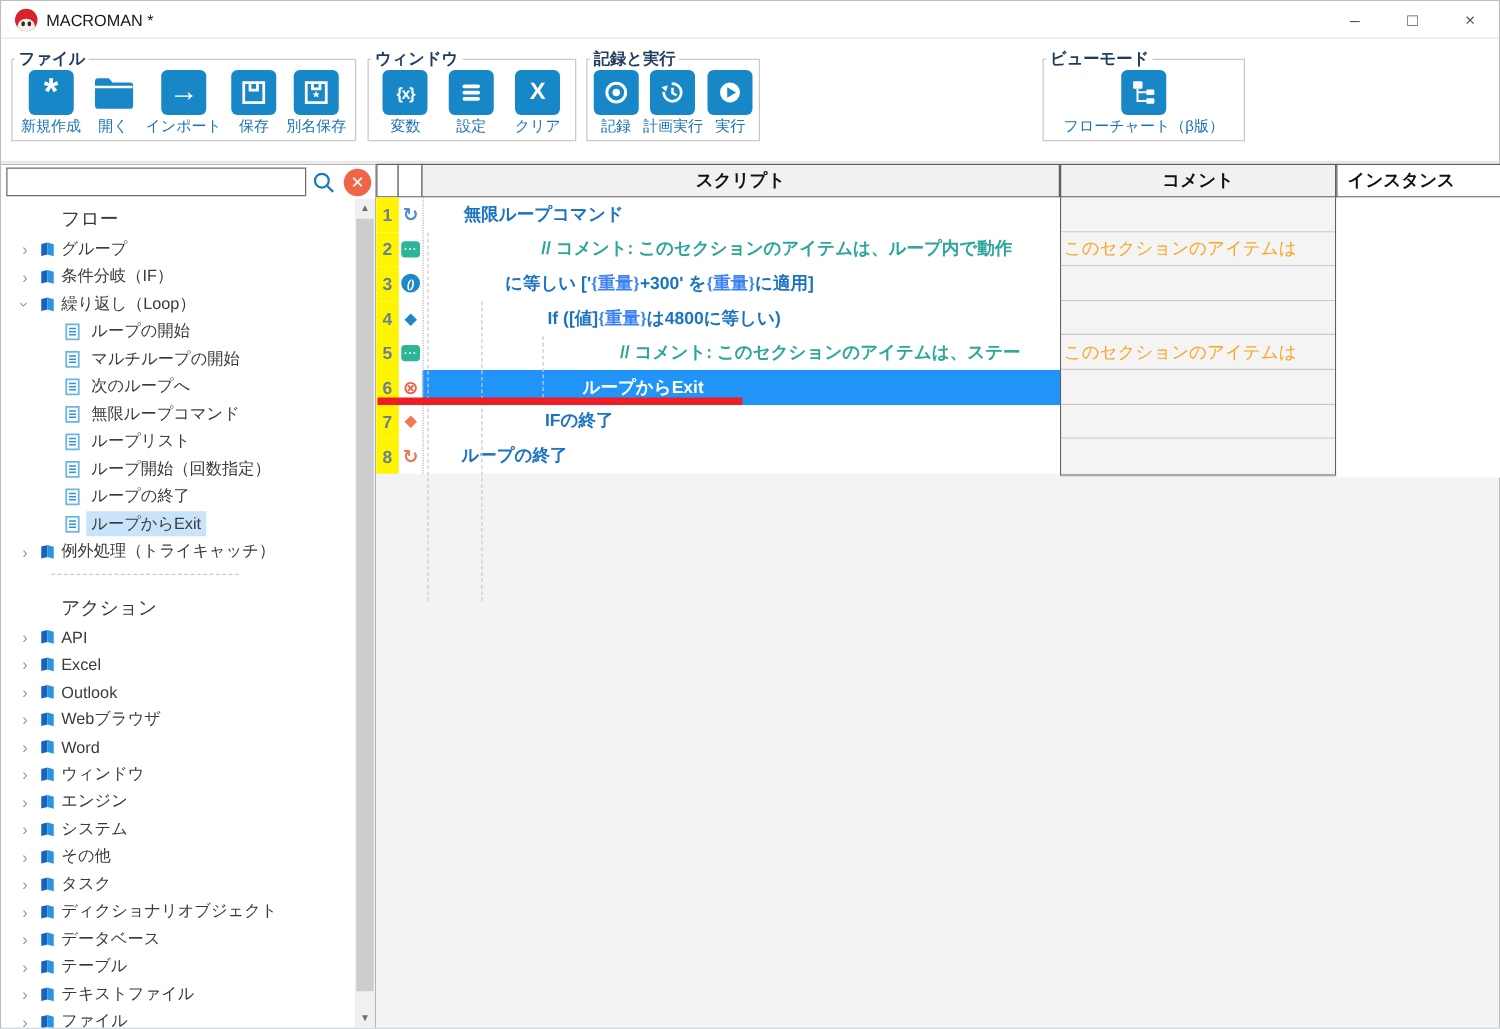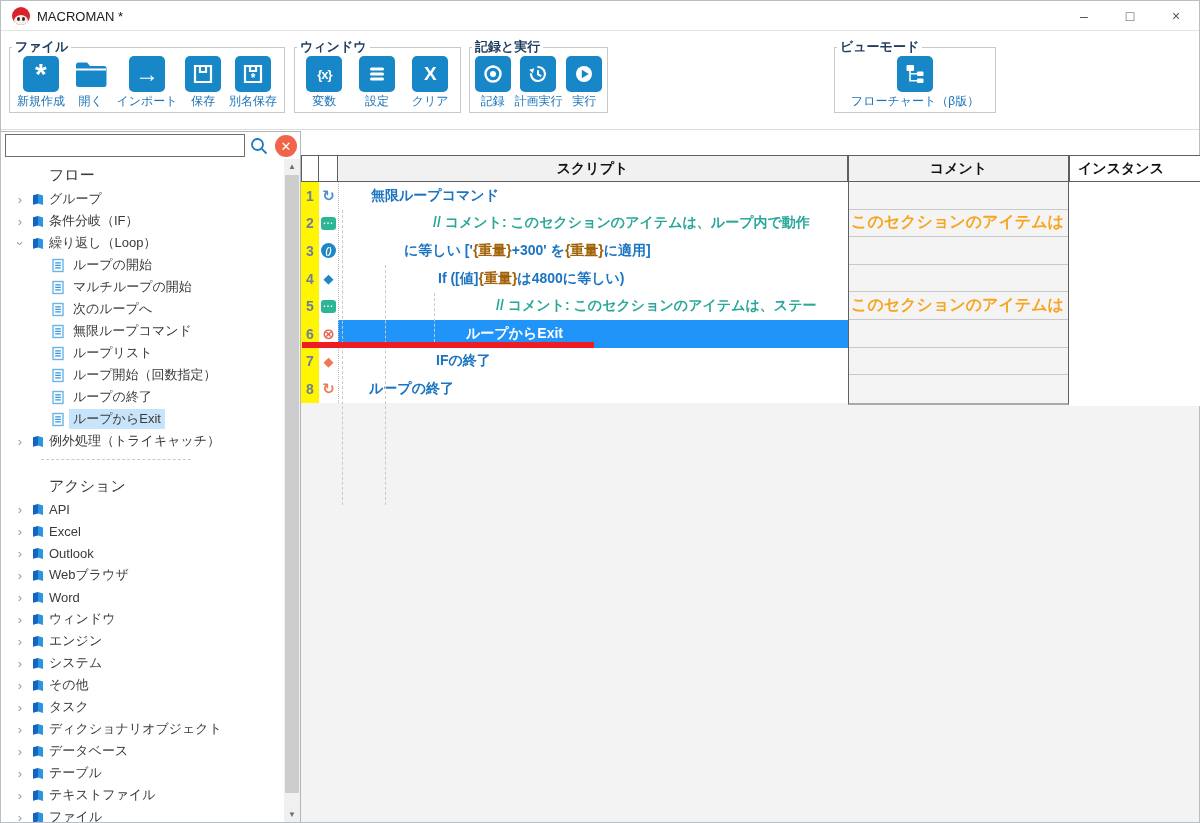--- a/index.html
+++ b/index.html
@@ -57,46 +57,46 @@
   .leaf-label { padding:1px 4px; }
   .leaf-label.selected { background:#c8e4fb; }
   .tree-sep { height:14px; display:flex; align-items:center; }
   .tree-sep i { display:block; margin-left:40px; width:150px; border-top:1px dashed #c9c9c9; }
   .sb-scroll { position:absolute; right:0; top:27px; width:16px; bottom:0; background:#f0f0f0; }
   .sb-scroll .arr { position:absolute; left:0; width:16px; height:15px; color:#6f6f6f; font-size:8px; display:flex; align-items:center; justify-content:center; }
   .sb-scroll .arr.up { top:0; } .sb-scroll .arr.dn { bottom:0; }
   .sb-thumb { position:absolute; left:1px; width:14px; top:16px; height:618px; background:#cdcdcd; }
 
   
-  .main { position:absolute; left:300px; top:130px; right:0; bottom:0; background:#f3f3f3;margin-top:24px; }
+  .main { position:absolute; left:300px; top:130px; right:0; bottom:0; background:#f3f3f3; }
   .ghead { position:absolute; top:0; height:27px; background:#f1f1f1; border:1px solid #5f5f5f; font-size:14px; font-weight:bold; color:#111; display:flex; align-items:center; justify-content:center; }
   .ghead.numh { left:0; width:18px; background:#fff; }
   .ghead.icoh { left:17px; width:20px; background:#fff; }
   .ghead.scrh { left:36px; width:511px; }
   .ghead.comh { left:547px; width:221px; }
   .ghead.insh { left:768px; width:132px; background:#fff; justify-content:flex-start; padding-left:8px; border-right:none; }
 
   .rows { position:absolute; left:0; top:27px; width:547px; height:221px; background:#fff; }
   .srow { position:absolute; left:0; width:547px; height:27.6px; }
   .srow .num { position:absolute; left:0; top:0; width:18px; height:100%; background:#fff500; color:#6e8096; font-weight:bold; font-size:14px; display:flex; align-items:center; justify-content:center; }
   .srow .ric { position:absolute; left:18px; top:0; width:19px; height:100%; display:flex; align-items:center; justify-content:center; }
   .srow .rtext { position:absolute; left:37px; top:0; width:510px; height:100%; display:flex; align-items:center; font-size:14px; font-weight:bold; white-space:nowrap; overflow:hidden; }
   .srow .rtext.selected { background:#2094f8; color:#fff; }
   .seg-code { color:#1b74c2; }
-  .seg-token { color:#a16207; }
+  .seg-token { color:#3b82f6;font-family:Liberation Serif, serif; }
   .seg-comment { color:#2aa79b; }
   .rtext.selected .seg-code, .rtext.selected .seg-token { color:#fff; }
   .ric-glyph { font-size:15px; font-weight:bold; }
   .ric-comment { width:15px; height:13px; border-radius:3px; background:#2cb597; color:#fff; font-size:9px; font-weight:bold; letter-spacing:1px; display:flex; align-items:center; justify-content:center; padding-bottom:4px; }
   .ric-var { width:15px; height:15px; border-radius:50%; background:#1e88c7; color:#fff; font-size:9px; font-weight:bold; font-style:italic; display:flex; align-items:center; justify-content:center; }
   .col-dotted { position:absolute; left:37px; top:27px; height:221px; border-left:1px dotted #b8b8b8; }
   .guide { position:absolute; border-left:1px dashed #c9c9c9; }
 
   .comments { position:absolute; left:547px; top:27px; width:221px; border-left:1px solid #5f5f5f; border-right:1px solid #5f5f5f; border-bottom:2px solid #a9a9a9; }
-  .ccell { height:27.6px; background:#f4f4f4; border-bottom:1px solid #c9c9c9; display:flex; align-items:center; font-size:16px; font-weight:bold; color:#f7a520; white-space:nowrap; overflow:hidden; padding-left:2px; }
+  .ccell { height:27.6px; background:#f4f4f4; border-bottom:1px solid #c9c9c9; display:flex; align-items:center; font-size:14px; font-weight:normal; color:#f7a520; white-space:nowrap; overflow:hidden; padding-left:2px; }
   .ccell:last-child { border-bottom:none; }
   .instance-body { position:absolute; left:768px; top:27px; width:132px; height:224px; background:#fff; }
 
   .red-underline { position:absolute; left:1px; top:187px; width:292px; height:6px; background:#ee1c24; z-index:5; }
 </style>
 </head>
 <body>
 
 <div class="window">
 

